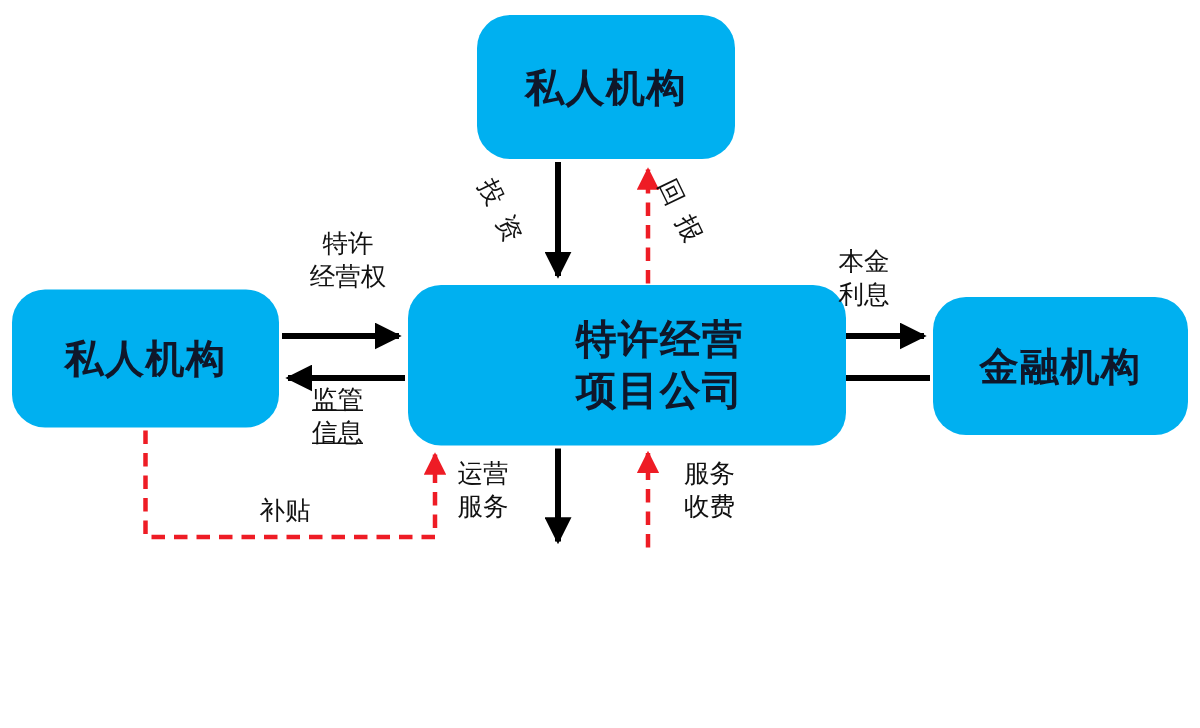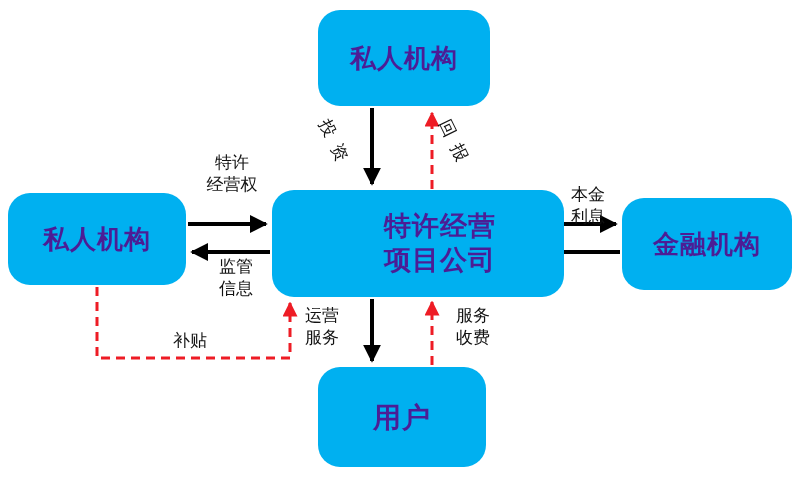--- a/index.html
+++ b/index.html
@@ -3,38 +3,38 @@
 <meta charset="utf-8">
 <style>
   html,body { margin:0; padding:0; background:#ffffff; }
   .canvas {
     position:relative; width:800px; height:485px; background:#ffffff;
     font-family:"Liberation Sans","DejaVu Sans",sans-serif; overflow:hidden;
   }
   .edges { position:absolute; left:0; top:0; }
 
   .node {
-    position:absolute; background:#00b0f0; color:#4c1d95;
+    position:absolute; background:#00b0f0; color:#0f172a;
     border-radius:22px; display:flex; align-items:center; justify-content:center;
     font-weight:bold; text-align:center; white-space:pre-line;
     line-height:1.25; letter-spacing:1px;
   }
   .n-top    { left:318px; top:10px;  width:172px; height:96px;  font-size:26px; }
   .n-left   { left:8px;   top:193px; width:178px; height:92px;  font-size:26px; }
   .n-center { left:272px; top:190px; width:248px; height:107px; font-size:27px;padding-left:44px; }
   .n-right  { left:622px; top:198px; width:170px; height:92px;  font-size:26px; }
   .n-bottom { left:318px; top:367px; width:168px; height:100px; font-size:28px; }
 
   .elabel {
     position:absolute; color:#111111; font-size:17px; line-height:22px;
     text-align:center; white-space:pre-line;
   }
   .l-franchise  { left:188px; top:152px; width:88px; }
-  .l-regulation { left:192px; top:256px; width:88px; }
-  .l-principal  { left:544px; top:164px; width:88px;margin-top:20px; }
+  .l-regulation { left:181px; top:256px; width:88px;text-decoration:underline; }
+  .l-principal  { left:532px; top:164px; width:88px; }
   .l-credit     { left:532px; top:256px; width:88px; }
   .l-operation  { left:289px; top:305px; width:66px; }
   .l-fee        { left:440px; top:305px; width:66px; }
   .l-subsidy    { left:158px; top:330px; width:64px; }
   .l-invest     { left:304px; top:134px; width:62px; transform:rotate(64deg); letter-spacing:10px; }
   .l-return     { left:424px; top:134px; width:62px; transform:rotate(64deg); letter-spacing:10px; }
 </style>
 </head>
 <body>
 
@@ -67,21 +67,20 @@
     <line x1="432" y1="365" x2="432" y2="302" stroke="#ee1c25" stroke-width="3" stroke-dasharray="9 6" marker-end="url(#ah-red)"></line>
 
     <polyline points="97,287 97,358 290,358 290,303" fill="none" stroke="#ee1c25" stroke-width="3" stroke-dasharray="9 6" stroke-linejoin="round" marker-end="url(#ah-red)"></polyline>
   </svg>
 
   <div class="node n-top">私人机构</div>
   <div class="node n-left">私人机构</div>
   <div class="node n-center">特许经营
 项目公司</div>
   <div class="node n-right">金融机构</div>
-  <div class="node n-bottom">用户</div>
 
   <div class="elabel l-invest">投资</div>
   <div class="elabel l-return">回报</div>
   <div class="elabel l-franchise">特许
 经营权</div>
   <div class="elabel l-regulation">监管
 信息</div>
   <div class="elabel l-principal">本金
 利息</div>
   <div class="elabel l-operation">运营

